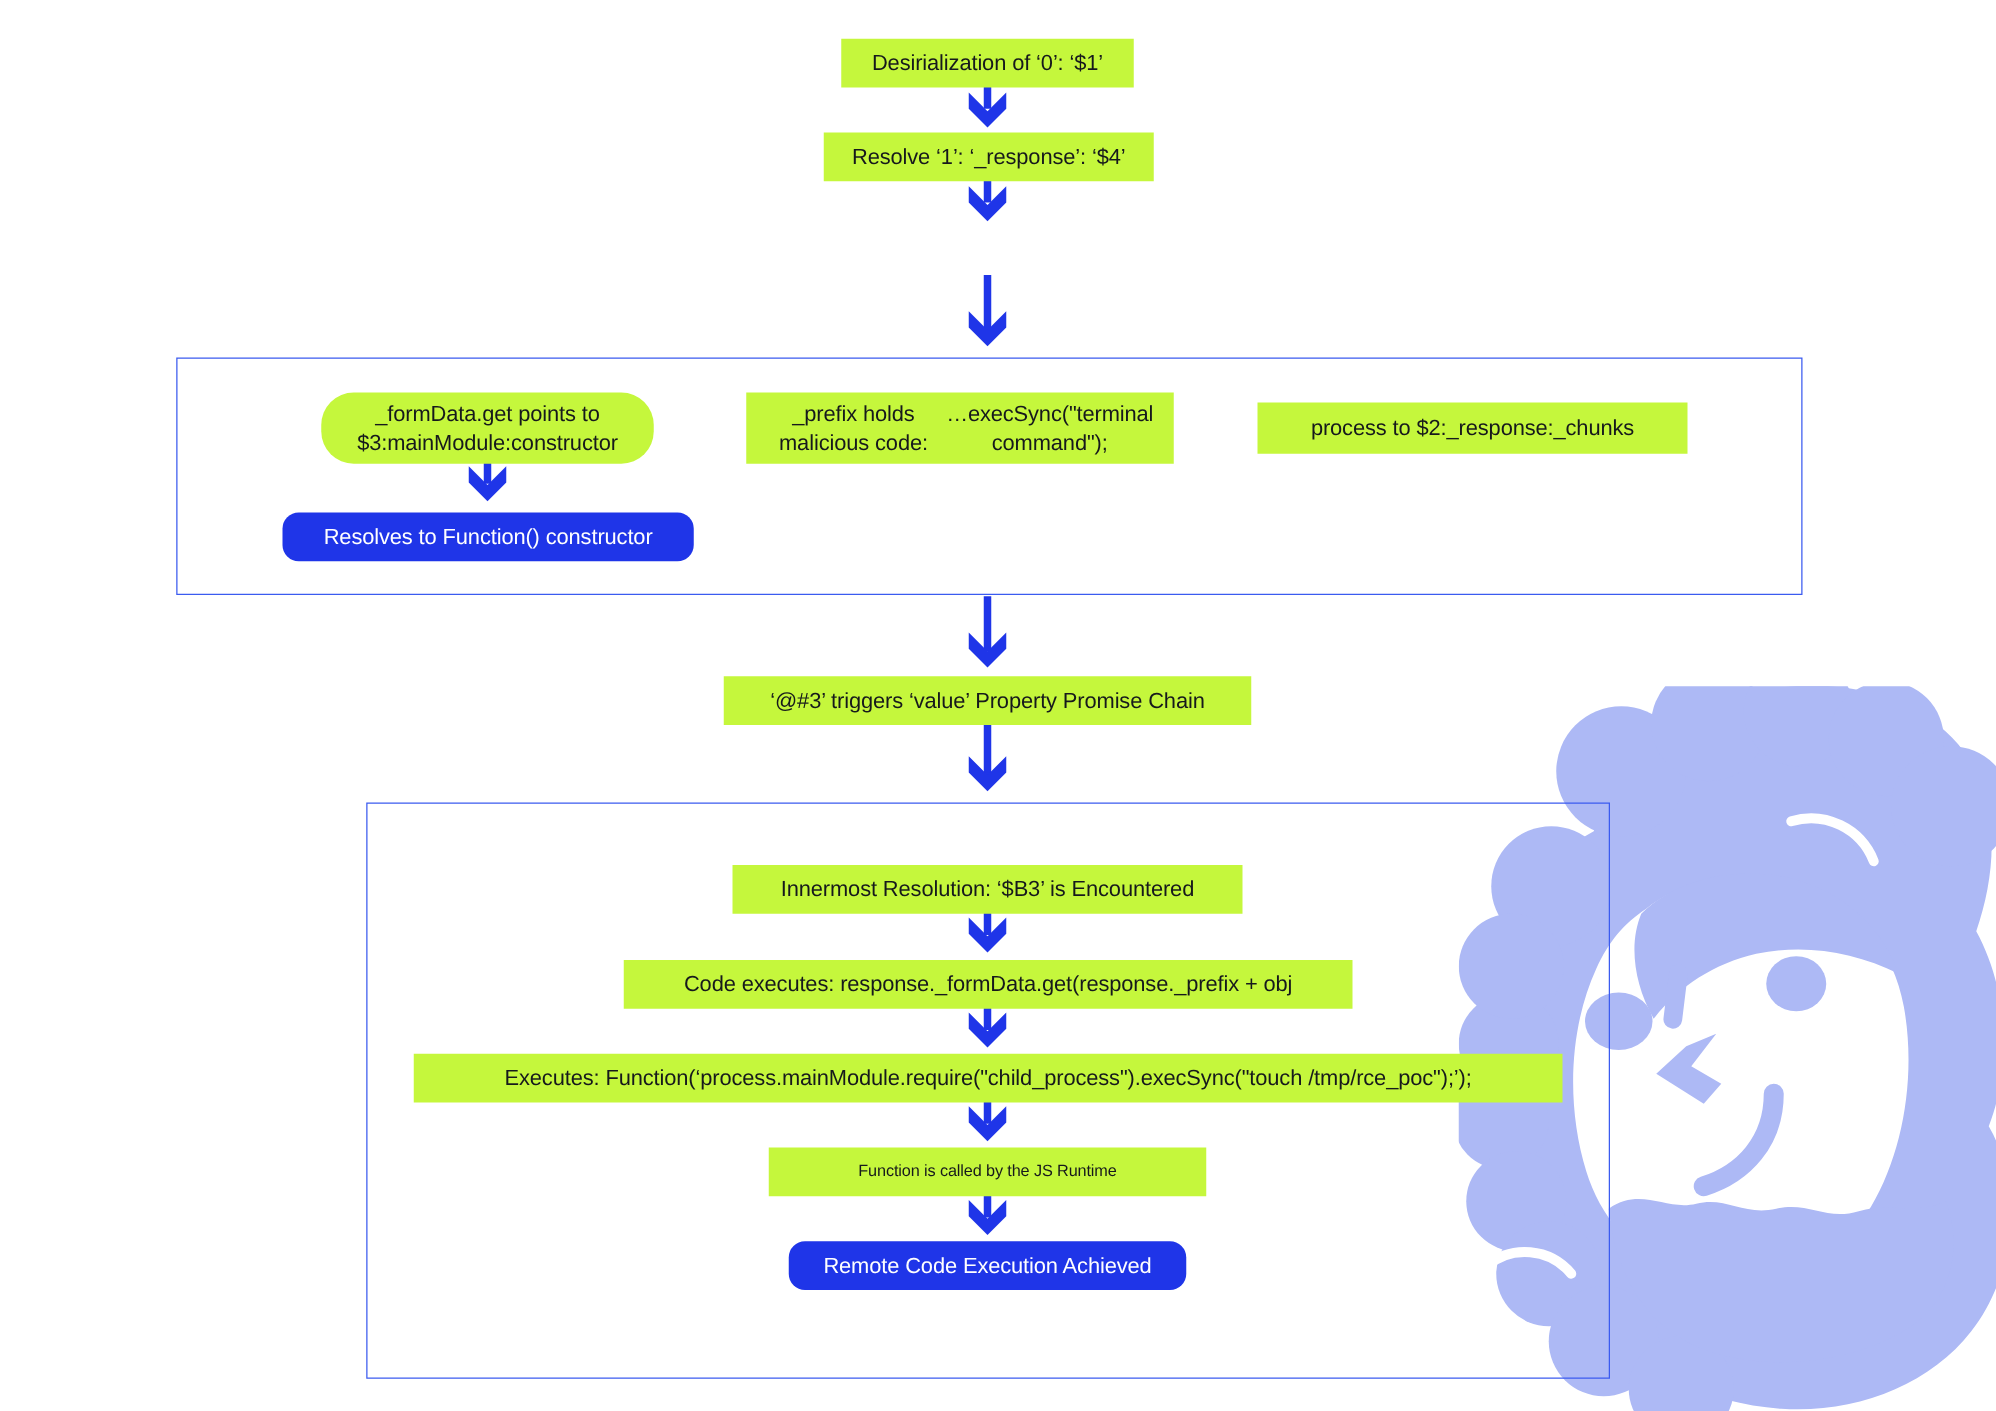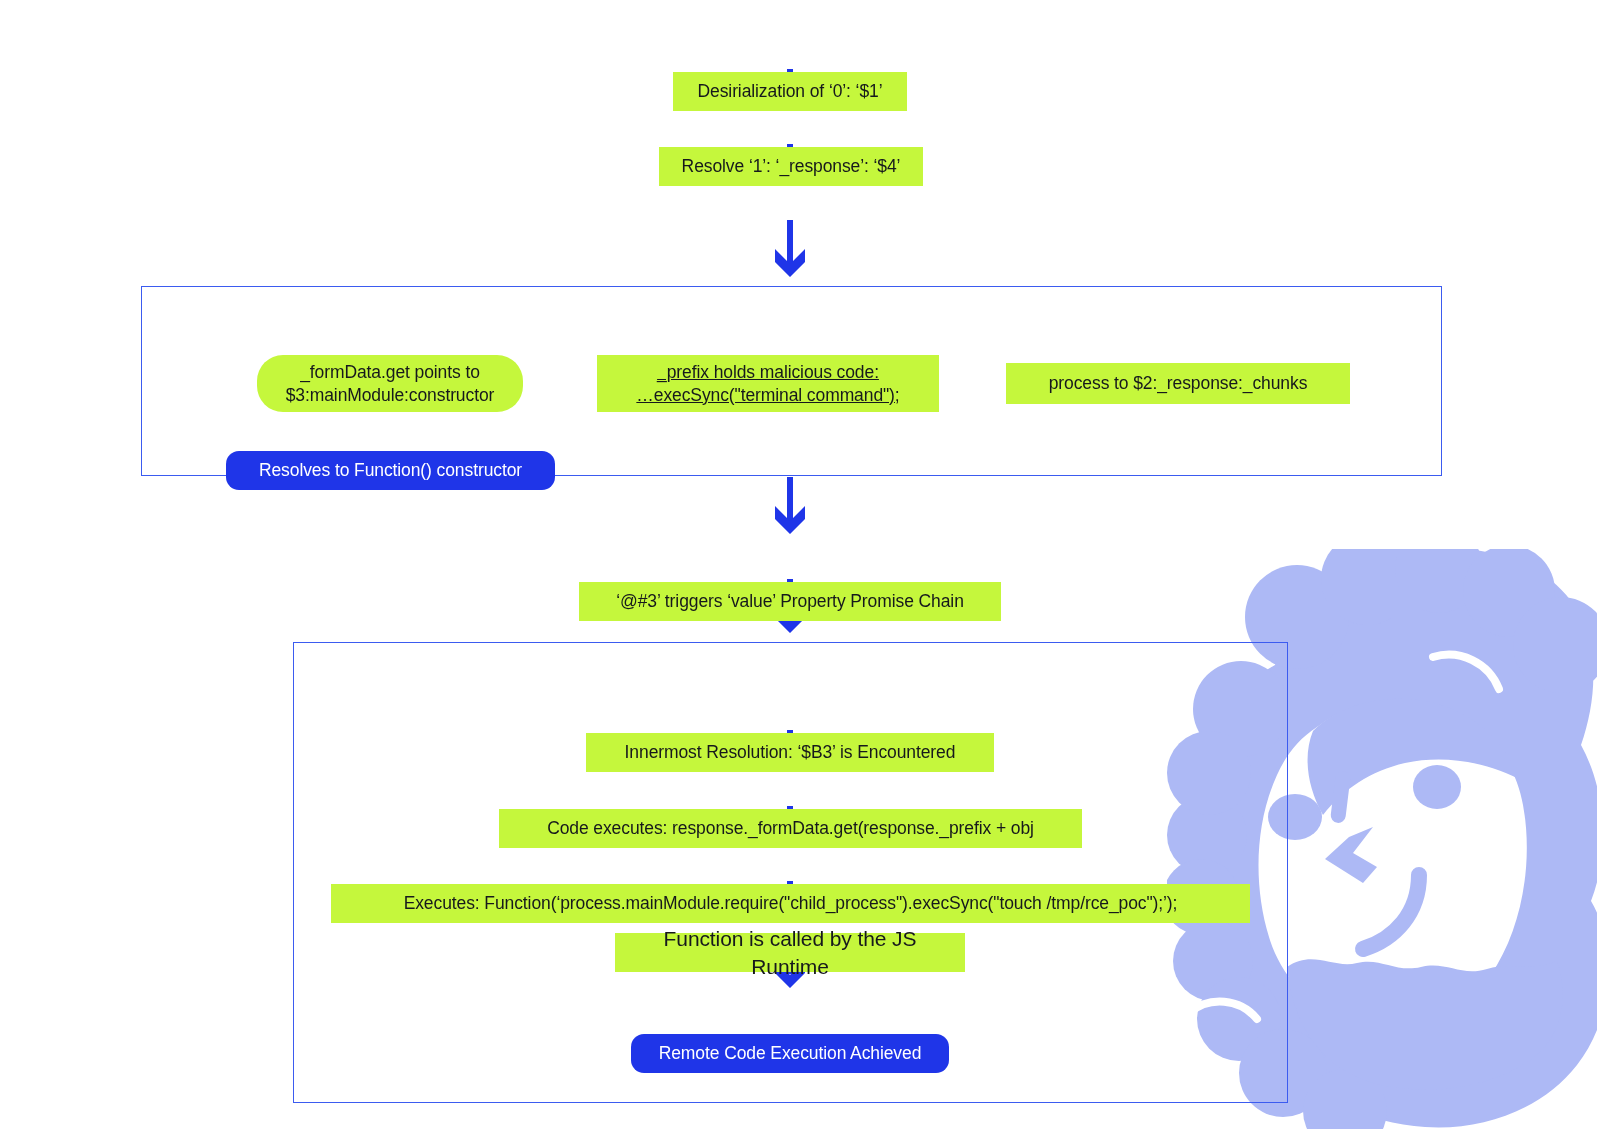--- a/index.html
+++ b/index.html
@@ -47,21 +47,20 @@
     position: absolute;
     display: flex;
     align-items: center;
     justify-content: center;
     text-align: center;
     z-index: 4;
     padding: 7px 14px;
     line-height: 1.30;
     white-space: pre-line;
     letter-spacing: -0.1px;
-    margin-top: 41px;
   }
   .node-green {
     background: #c5f73c;
     color: #16191c;
   }
   .node-blue {
     background: #1f35e8;
     color: #ffffff;
     border-radius: 13px;
   }
@@ -201,32 +200,32 @@
   <div class="node node-green" style="left:659px; top:106px; width:264px; height:39px; font-size:17.5px;">Resolve ‘1’: ‘_response’: ‘$4’</div>
 
 
   <div class="node node-green" style="left:257px; top:314px; width:266px; height:57px; font-size:17.5px; flex-direction:column;border-radius:26px;">
     <span>_formData.get points to</span>
     <span>$3:mainModule:constructor</span>
   </div>
 
   <div class="node node-blue" style="left:226px; top:410px; width:329px; height:39px; font-size:17.5px;">Resolves to Function() constructor</div>
 
-  <div class="node node-green" style="left:597px; top:314px; width:342px; height:57px; font-size:17.5px; flex-direction:column;text-decoration:underline;">
+  <div class="node node-green" style="left:597px; top:314px; width:342px; height:57px; font-size:17.5px; ">
     <span>_prefix holds malicious code:</span>
     <span>…execSync("terminal command");</span>
   </div>
 
   <div class="node node-green" style="left:1006px; top:322px; width:344px; height:41px; font-size:17.5px;">process to $2:_response:_chunks</div>
 
   <div class="node node-green" style="left:579px; top:541px; width:422px; height:39px; font-size:17.5px;">‘@#3’ triggers ‘value’ Property Promise Chain</div>
 
   <div class="node node-green" style="left:586px; top:692px; width:408px; height:39px; font-size:17.5px;">Innermost Resolution: ‘$B3’ is Encountered</div>
 
   <div class="node node-green" style="left:499px; top:768px; width:583px; height:39px; font-size:17.5px;">Code executes: response._formData.get(response._prefix + obj</div>
 
   <div class="node node-green" style="left:331px; top:843px; width:919px; height:39px; font-size:17.5px;">Executes: Function(‘process.mainModule.require("child_process").execSync("touch /tmp/rce_poc");’);</div>
 
-  <div class="node node-green" style="left:615px; top:892px; width:350px; height:39px; font-size:21px;text-align:center;">Function is called by the JS Runtime</div>
+  <div class="node node-green" style="left:615px; top:918px; width:350px; height:39px; font-size:13px;text-align:center;">Function is called by the JS Runtime</div>
 
   <div class="node node-blue" style="left:631px; top:993px; width:318px; height:39px; font-size:17.5px;">Remote Code Execution Achieved</div>
 
 </div>
 
 </body></html>

